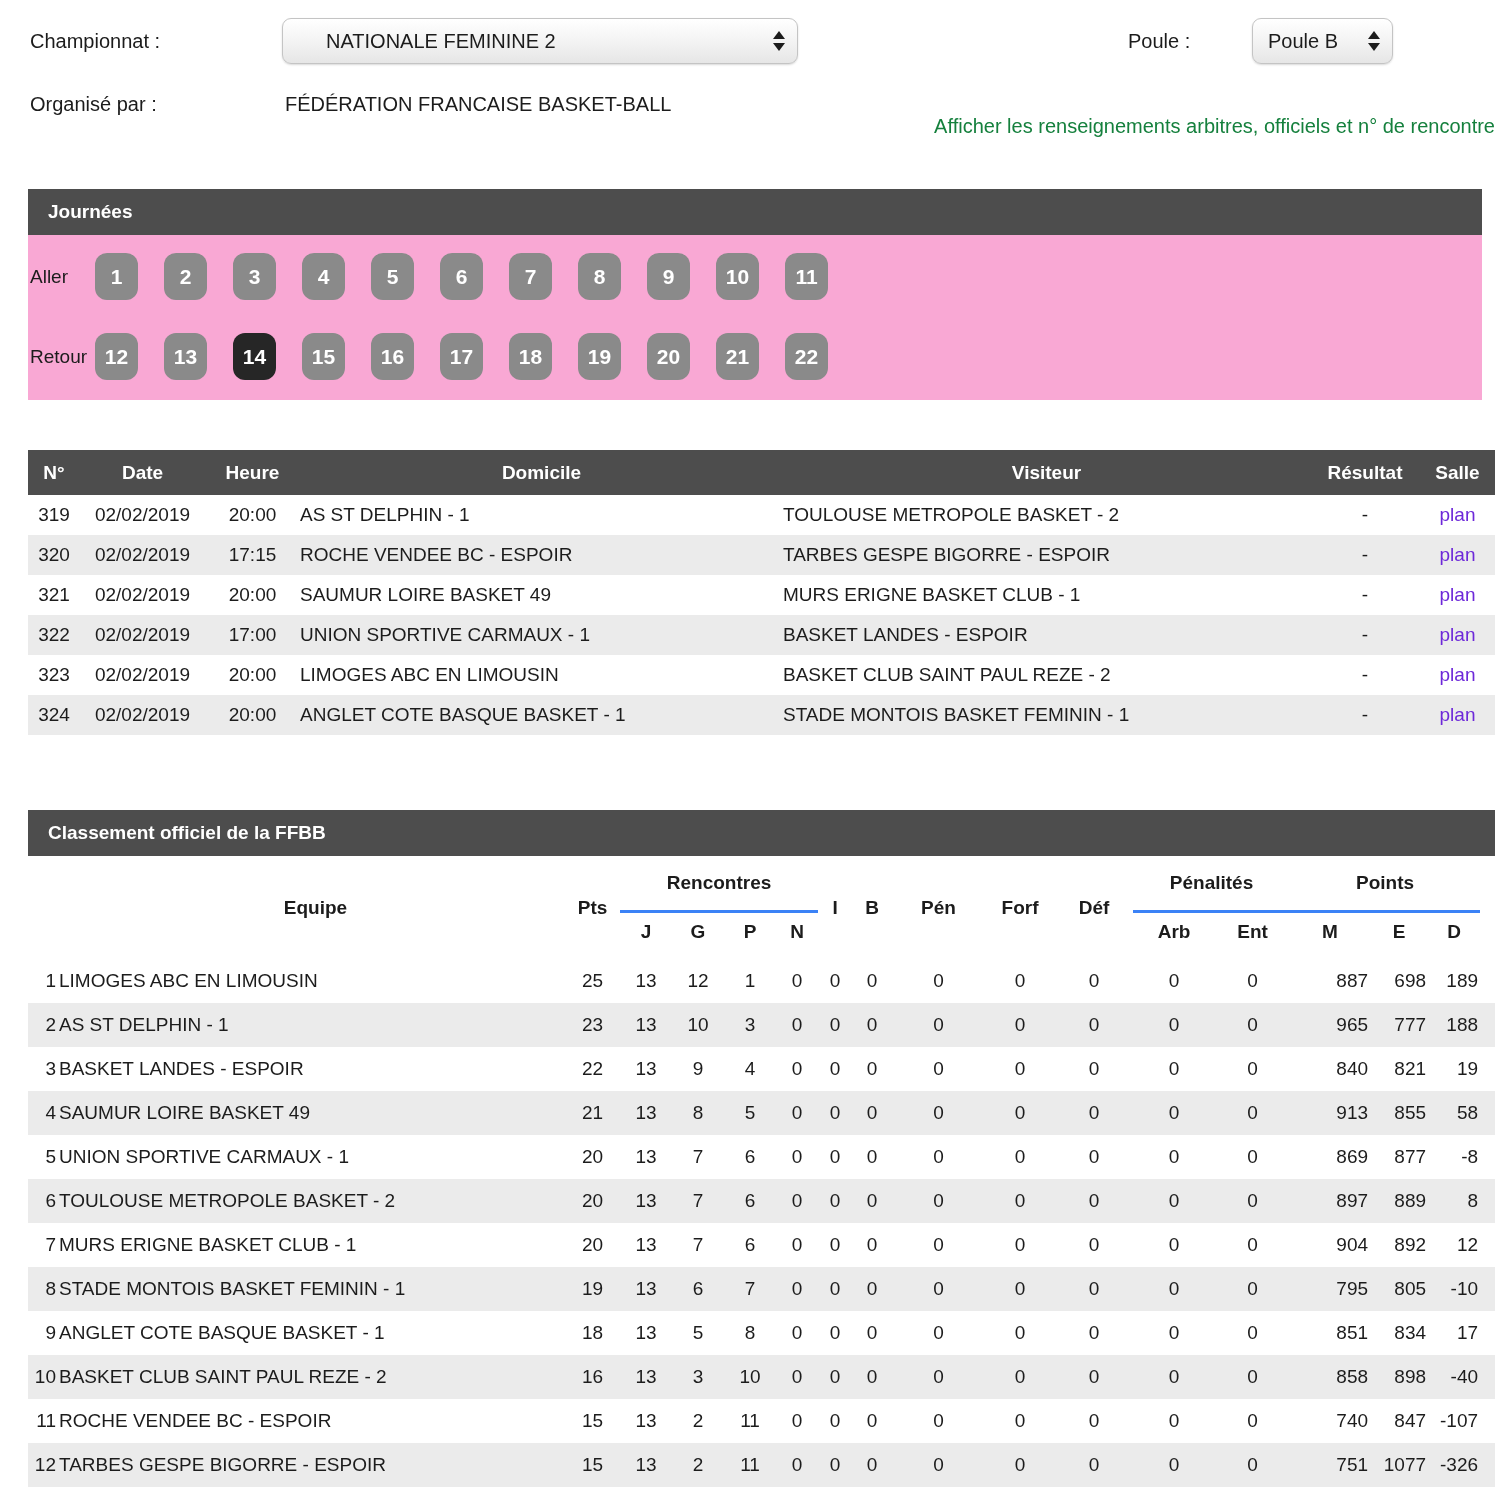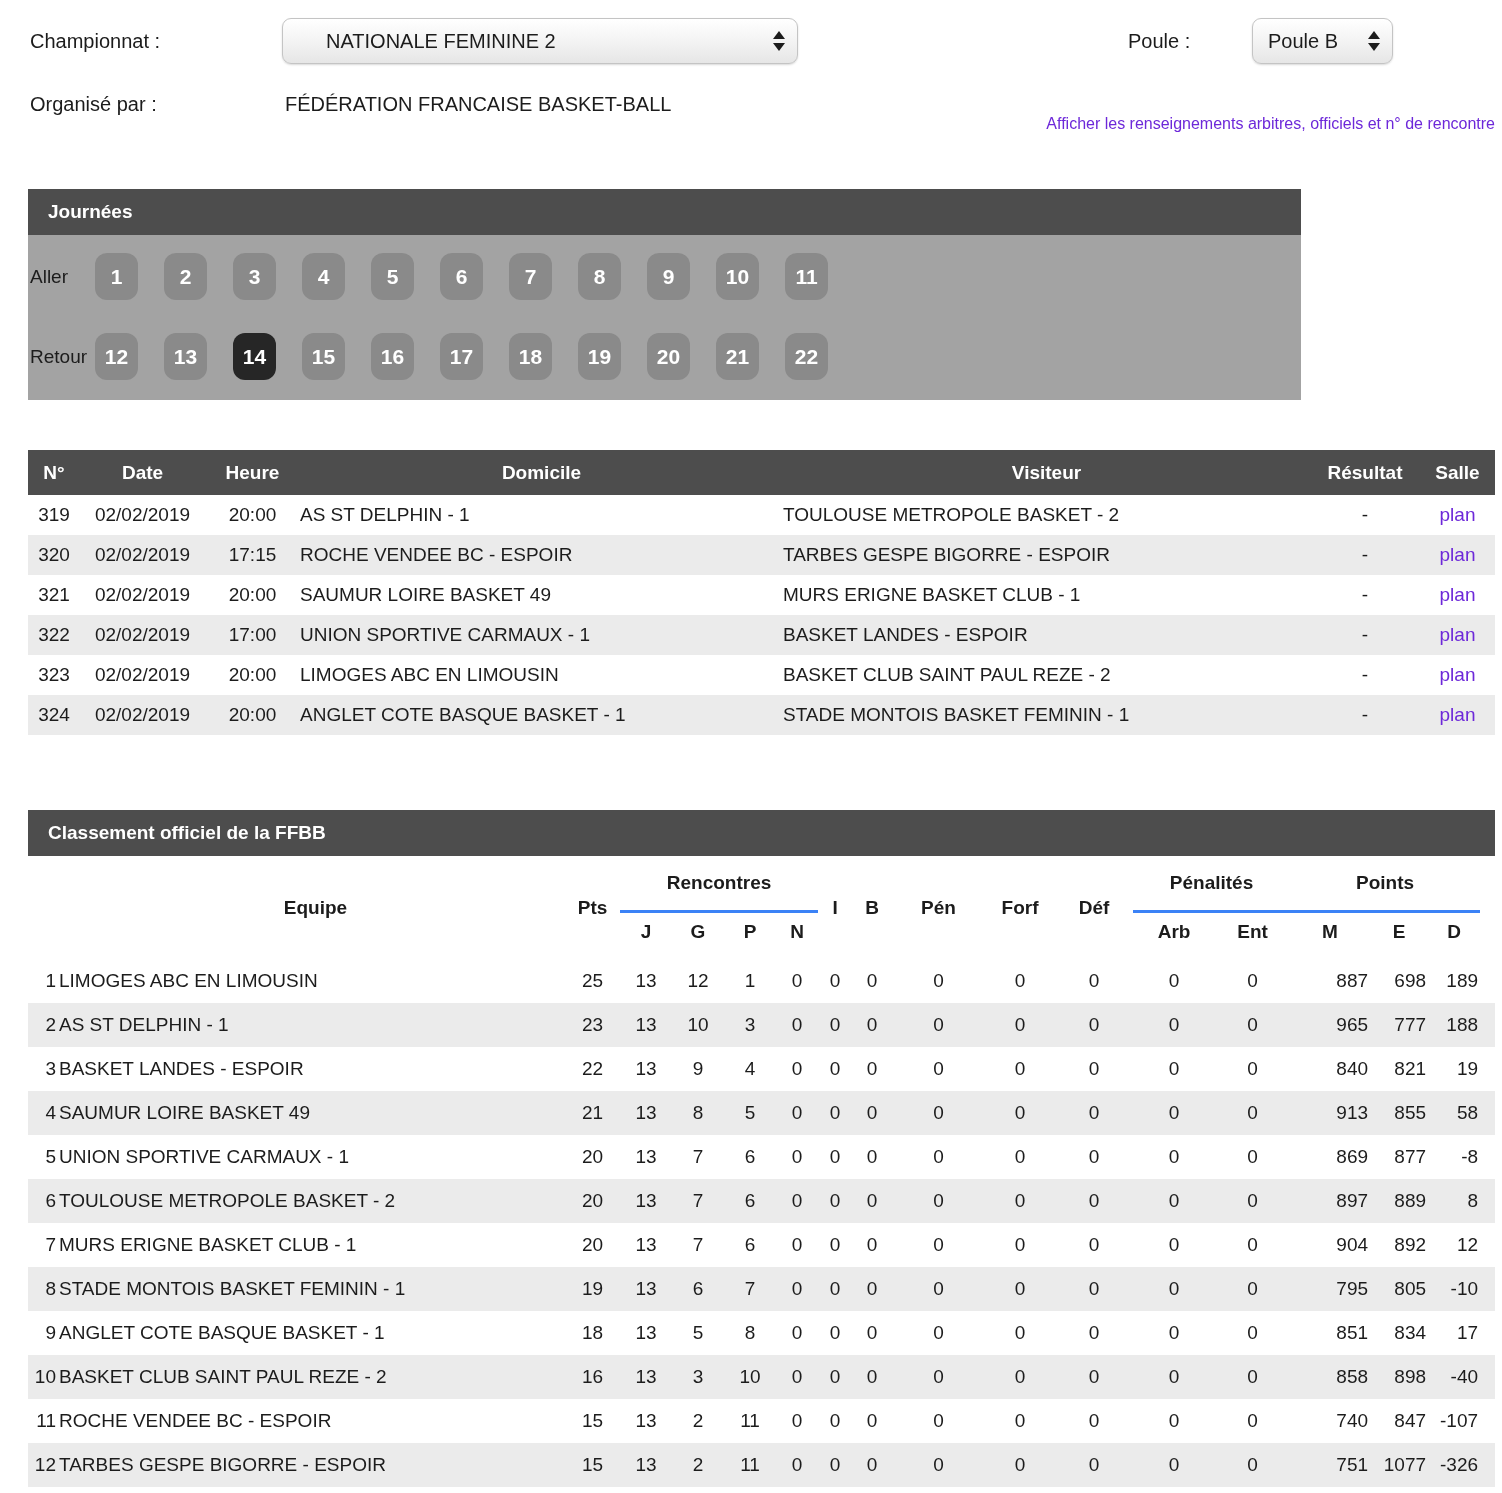--- a/index.html
+++ b/index.html
@@ -9,29 +9,29 @@
   
   .top-label { position:absolute; font-size:20px; white-space:nowrap; }
   .sel { position:absolute; display:flex; align-items:center; justify-content:space-between;
          padding:0 12px 0 15px; border:1px solid #c4c4c4; border-radius:9px;
          background:linear-gradient(180deg,#ffffff 0%,#f4f4f4 48%,#e6e6e6 100%);
          box-shadow:0 1px 2px rgba(0,0,0,.15); font-size:20px; cursor:pointer; }
   .sel-val { white-space:nowrap; overflow:hidden; }
   .updown { display:flex; flex-direction:column; align-items:center; gap:4px; margin-left:10px; }
   .tri-up { width:0; height:0; border-left:6px solid transparent; border-right:6px solid transparent; border-bottom:8px solid #1c1c1c; }
   .tri-down { width:0; height:0; border-left:6px solid transparent; border-right:6px solid transparent; border-top:8px solid #1c1c1c; }
-  .afficher { position:absolute; right:7px; top:115px; font-size:16px; color:#6d28d9; text-decoration:none; white-space:nowrap; }
+  .afficher { position:absolute; right:7px; top:115px; font-size:20px; color:#15803d; text-decoration:none; white-space:nowrap; }
 
   
   .section-bar { height:46px; background:#4d4d4d; color:#fff; font-weight:bold; font-size:19px;
                  display:flex; align-items:center; padding-left:20px; }
 
   
-  .journees { position:absolute; left:28px; top:189px; width:1273px; }
-  .j-body { background:#a3a3a3; padding:18px 0 20px 0; }
+  .journees { position:absolute; left:28px; top:189px; width:1454px; }
+  .j-body { background:#f9a8d4; padding:18px 0 20px 0; }
   .j-row { position:relative; display:flex; gap:26px; padding-left:67px; height:47px; align-items:center; }
   .j-row + .j-row { margin-top:33px; }
   .j-label { position:absolute; left:2px; top:50%; transform:translateY(-50%); font-size:19px; }
   .jbtn { width:43px; height:47px; border-radius:12px; background:#8a8a8a; color:#fff; font-weight:bold;
           font-size:21px; display:flex; align-items:center; justify-content:center; text-decoration:none; flex:0 0 auto; }
   .jbtn.selected { background:#262626; }
 
   
   table { border-collapse:collapse; table-layout:fixed; }
   .results { position:absolute; left:28px; top:450px; width:1467px; font-size:19px; }

